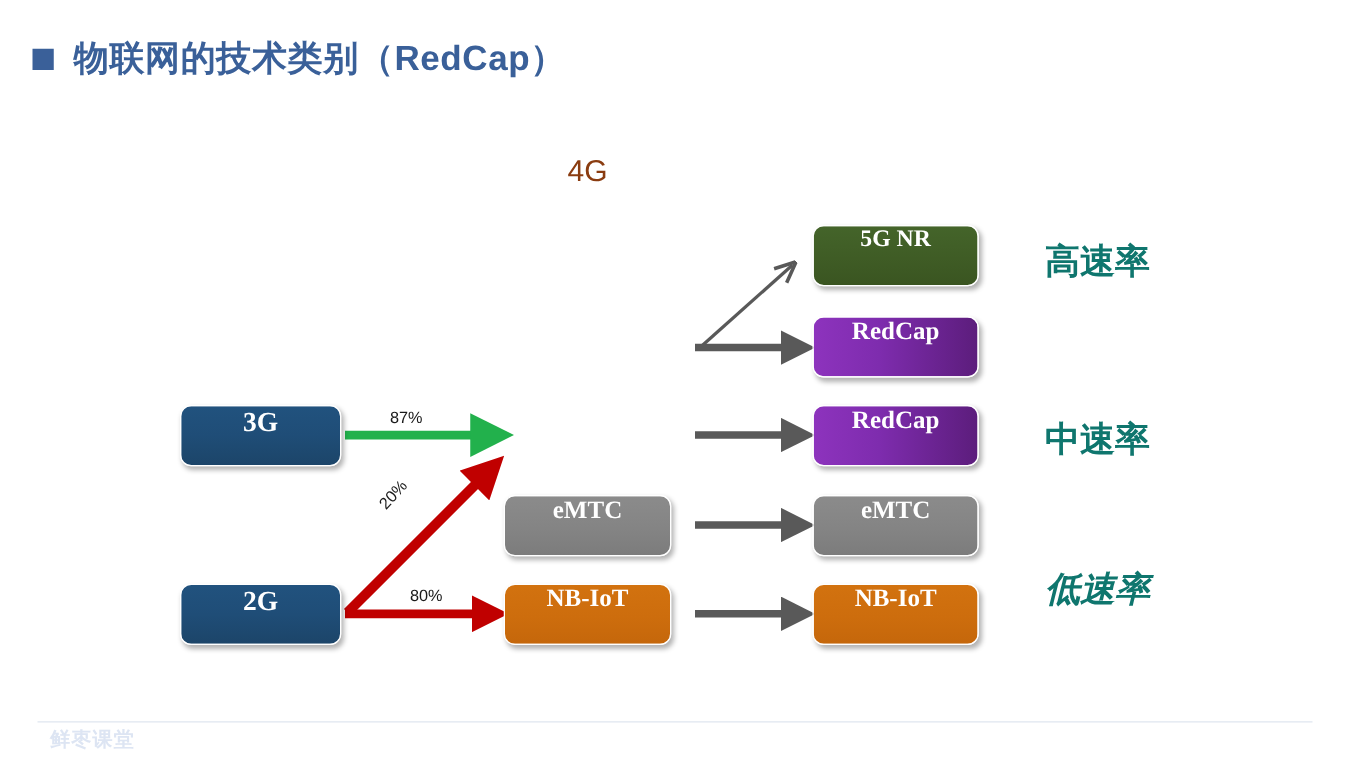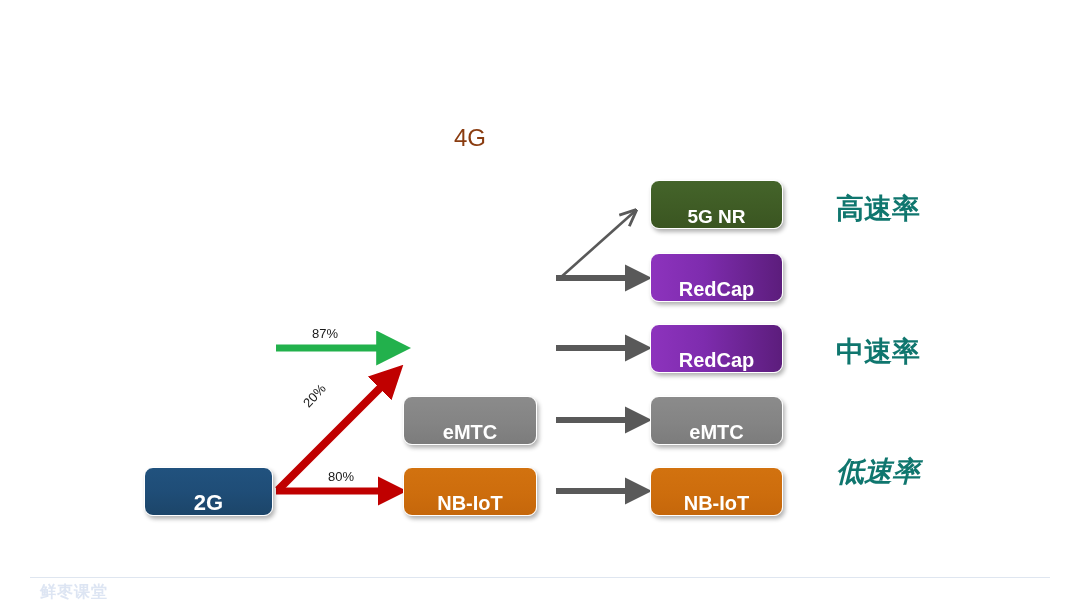--- a/index.html
+++ b/index.html
@@ -59,26 +59,27 @@
   #hdr-5g { left: 650px; top: 124px; width: 134px; }
 
   
   .node {
     position: absolute;
     border-radius: 9px;
     box-shadow: 2px 3px 4px rgba(0,0,0,0.30);
     color: #ffffff;
     font-weight: bold;
     display: flex;
-    align-items: flex-end;
+    align-items: flex-start;
     justify-content: center;
     text-align: center;
     border: 1.5px solid #ffffff;
     box-sizing: border-box;
     line-height: 1.15;
+    font-family: Liberation Serif, serif;
   }
   .node.blue   { background: linear-gradient(to bottom, #21527e 0%, #1f4d77 50%, #1c4569 100%); }
   .node.red    { background: linear-gradient(to bottom, #cc0b0b 0%, #c40808 55%, #b80606 100%); }
   .node.gray   { background: linear-gradient(to bottom, #8b8b8b 0%, #848484 55%, #7c7c7c 100%); }
   .node.orange { background: linear-gradient(to bottom, #d2720f 0%, #cd6d0d 55%, #c5670b 100%); }
   .node.green  { background: linear-gradient(to bottom, #44642a 0%, #3f5c25 55%, #3a5521 100%); }
   .node.purple { background: linear-gradient(to right, #8d33bd 0%, #7e2cae 40%, #5c1d7c 100%); }
 
   #n-3g      { left: 144px; top: 324px; width: 129px; height: 49px; font-size: 22px; }
   #n-2g      { left: 144px; top: 467px; width: 129px; height: 49px; font-size: 22px; }
@@ -147,20 +148,24 @@
     color: #dde5f3;
     white-space: nowrap;
     letter-spacing: 1px;
   }
 </style>
 </head>
 <body>
 
 <div id="slide">
 
+  <div class="title-row">
+    <span class="title-bullet"></span>
+    <span class="title-text">物联网的技术类别（RedCap）</span>
+  </div>
 
   <div class="col-header" id="hdr-4g">4G</div>
 
   <svg id="arrows" viewBox="0 0 1080 608">
     <defs>
       <marker id="mk-green" markerWidth="5" markerHeight="5" refX="2.4" refY="2.5" orient="auto">
         <path d="M0,0 L5,2.5 L0,5 z" fill="#22b14c"></path>
       </marker>
       <marker id="mk-red" markerWidth="4.2" markerHeight="4.2" refX="2.2" refY="2.1" orient="auto">
         <path d="M0,0 L4.2,2.1 L0,4.2 z" fill="#c00000"></path>
@@ -203,20 +208,23 @@
 
     <g>
       <line x1="556" y1="491" x2="639" y2="491" stroke="#595959" stroke-width="6" marker-end="url(#mk-gray)"></line>
     </g>
   </svg>
 
   <div class="pct-label" id="pct-100">87%</div>
   <div class="pct-label" id="pct-20">20%</div>
   <div class="pct-label" id="pct-80">80%</div>
 
+  <div class="node blue" id="n-3g">
+    <span>3G</span>
+  </div>
   <div class="node blue" id="n-2g">
     <span>2G</span>
   </div>
 
   <div class="node gray" id="n-emtc4g">
     <span>eMTC</span>
   </div>
   <div class="node orange" id="n-nbiot4g">
     <span>NB-IoT</span>
   </div>

